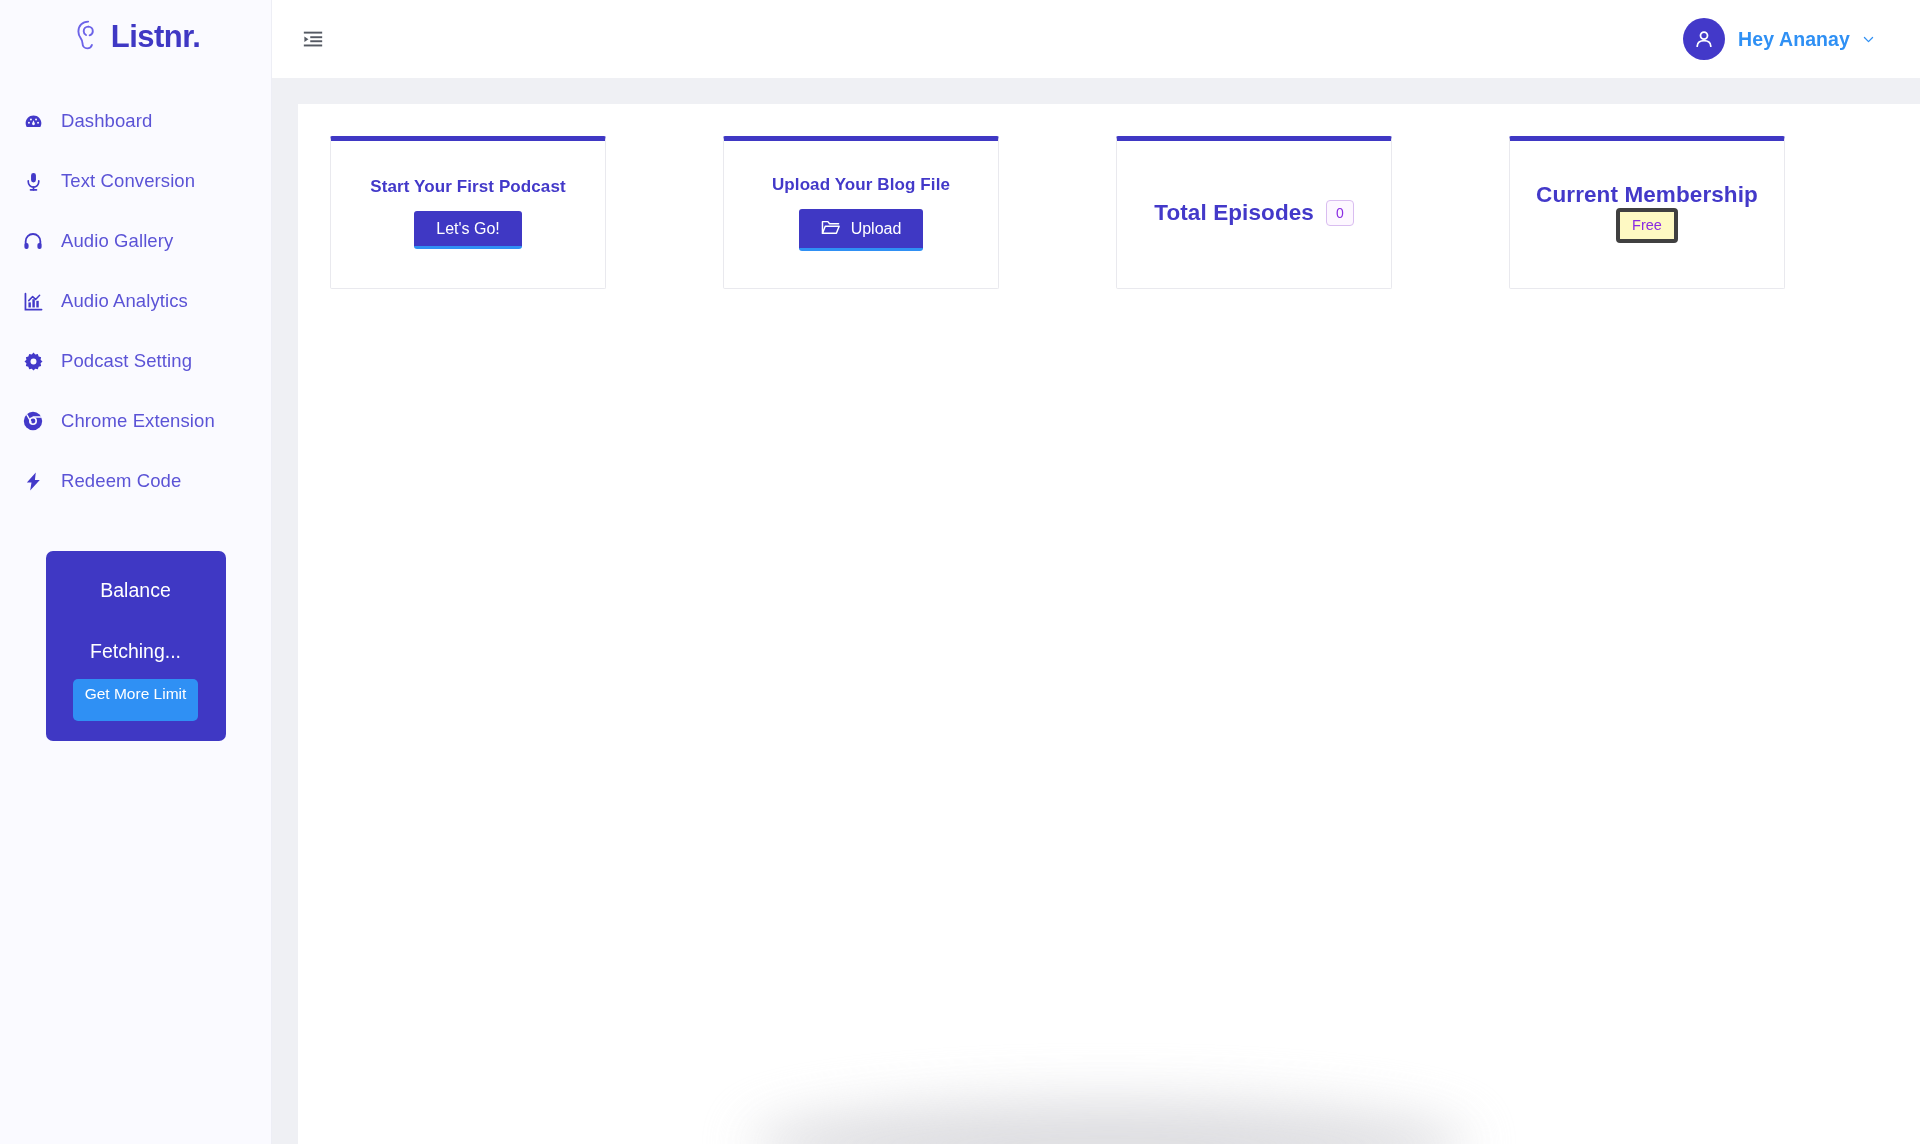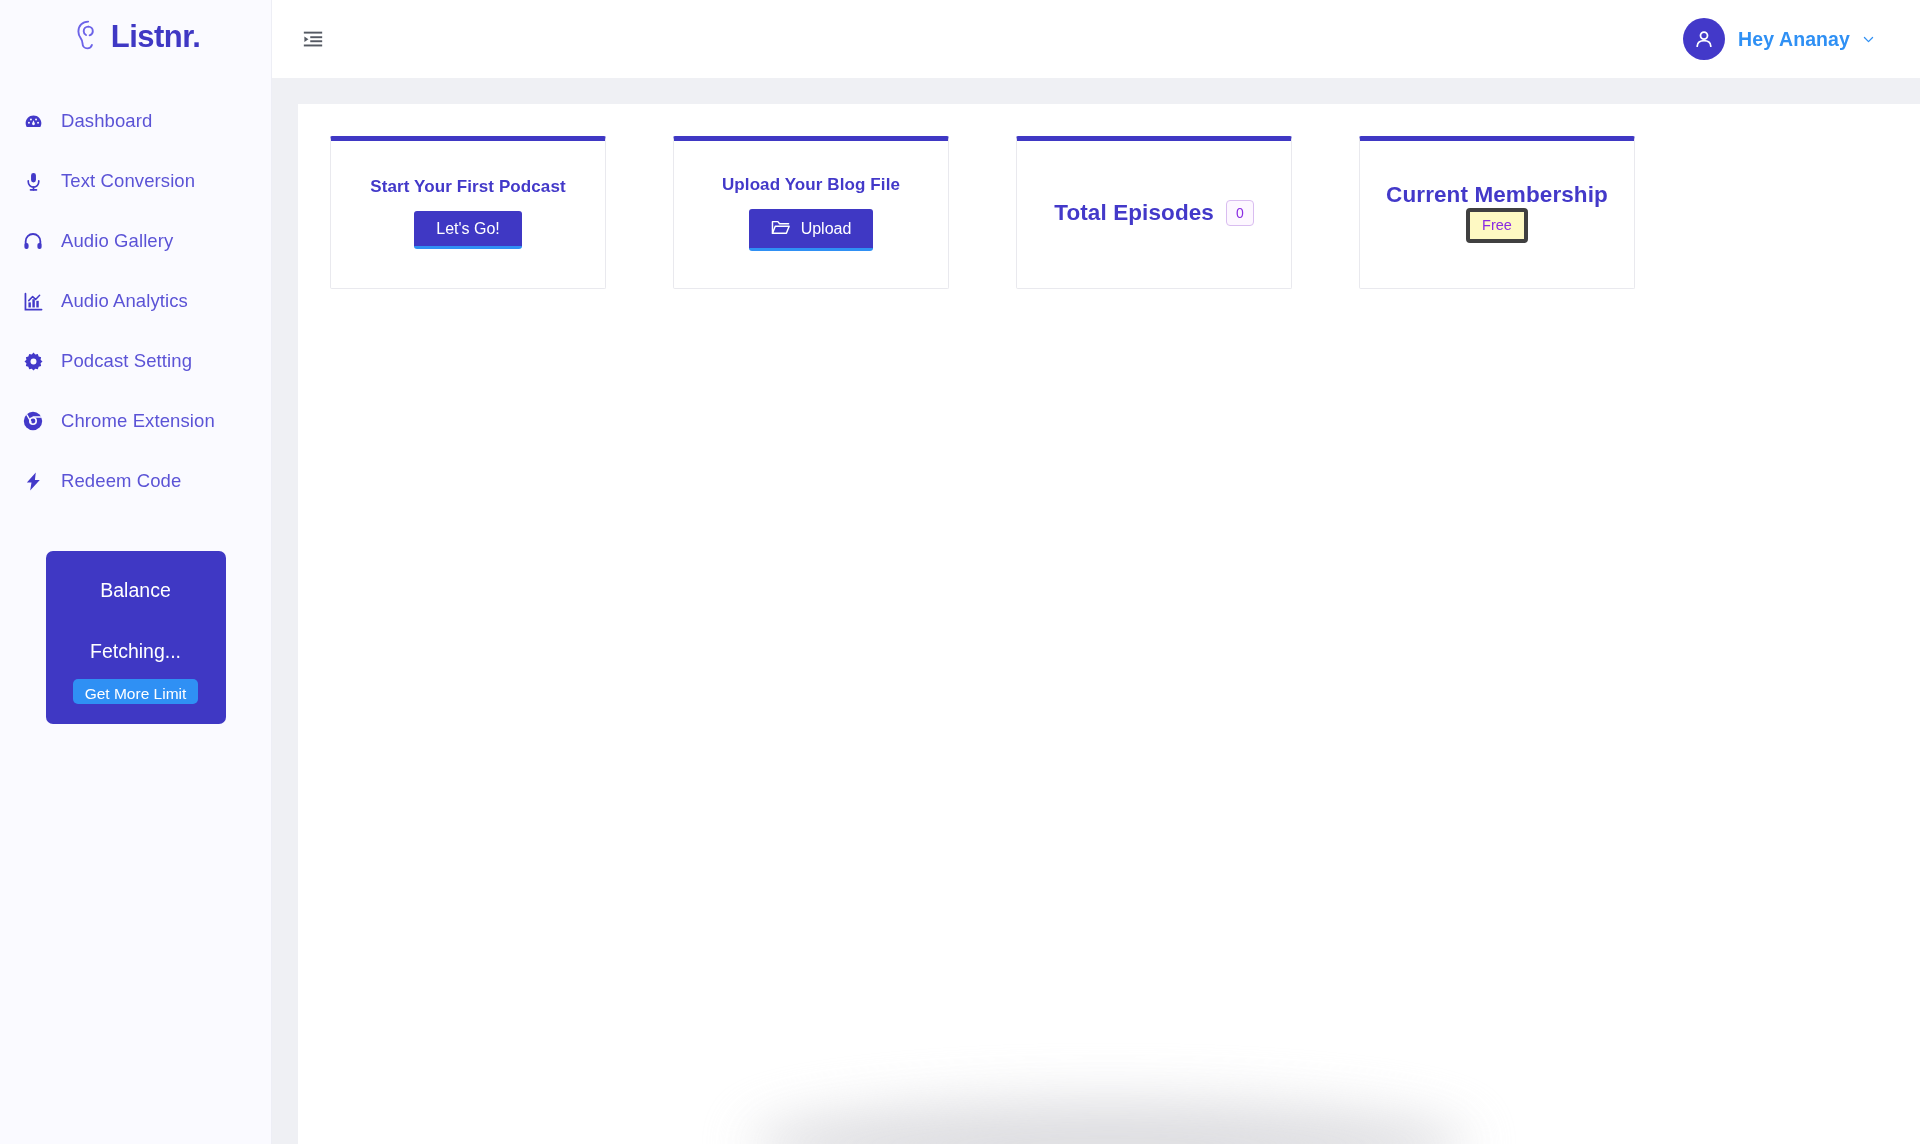--- a/index.html
+++ b/index.html
@@ -96,21 +96,21 @@
     line-height: 35px;
     font-weight: 400;
     margin-top: 26px;
   }
   .balance-btn {
     display: inline-block;
     margin-top: 10px;
     background: #2f90f4;
     color: #ffffff;
     font-size: 15.5px;
-    padding: 6px 12px 1px 12px;
+    padding: 6px 12px 18px 12px;
     border-radius: 5px;
     border: none;
     cursor: pointer;
     font-family: "Liberation Sans", sans-serif;
   }
 
   
   .main {
     flex: 1 1 auto;
     display: flex;
@@ -180,21 +180,21 @@
     flex: 1 1 auto;
     background: #ffffff;
     padding: 32px 0 0 0;
     position: relative;
     overflow: hidden;
   }
 
   .cards-row {
     display: flex;
     padding-left: 32px;
-    gap: 67px;
+    gap: 117px;
   }
 
   .stat-card {
     width: 276px;
     flex: 0 0 276px;
     background: #ffffff;
     border: 1px solid #e9e9ee;
     border-top: 5px solid #3f38c4;
     border-radius: 2px;
     height: 153px;

